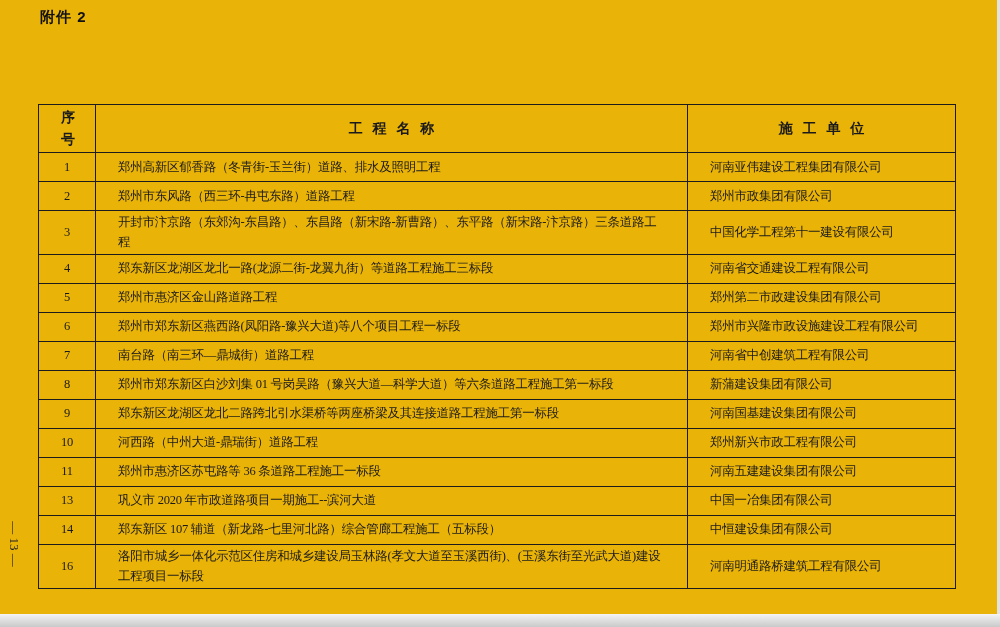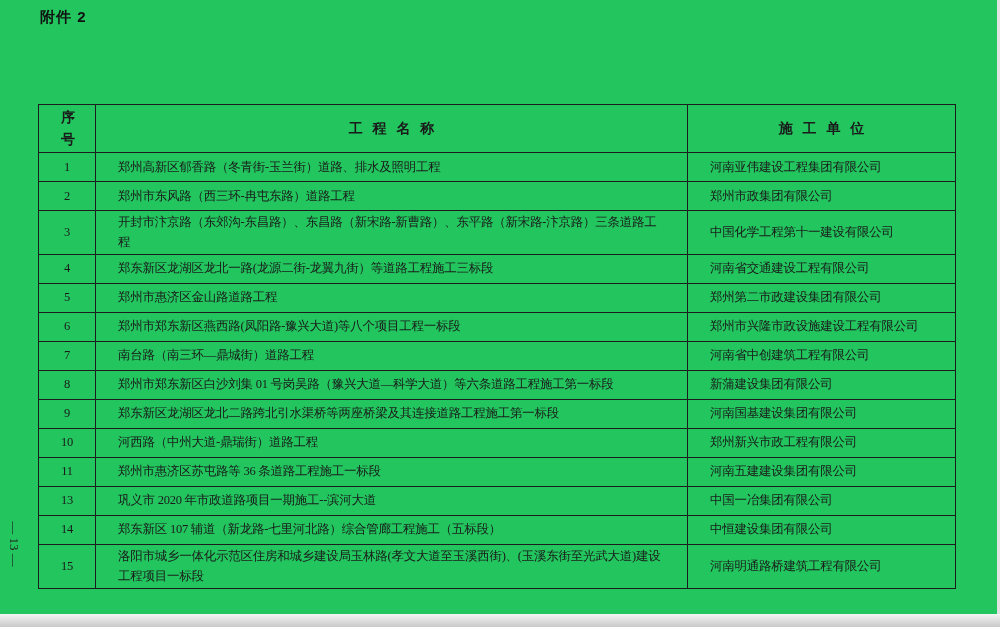--- a/index.html
+++ b/index.html
@@ -1,19 +1,19 @@
 <!DOCTYPE html>
 <html><head>
 <meta charset="utf-8">
 <style>
   html,body{margin:0;padding:0;background:#ffffff;}
   .page{
     position:relative;
     width:1000px;height:627px;
-    background:#22c55e;
+    background:#eab308;
     overflow:hidden;
     font-family:"Liberation Serif", serif;
     color:#1a1a1a;
   }
   .attachment{
     position:absolute;top:8px;left:40px;
     font-family:"Liberation Sans", sans-serif;
     font-weight:600;font-size:15px;letter-spacing:1px;color:#111;
   }
   .doc-title{
@@ -155,21 +155,21 @@
       <td class="c-company">中国一冶集团有限公司</td>
     </tr>
 
     <tr>
       <td class="c-no">14</td>
       <td class="c-project">郑东新区 107 辅道（新龙路-七里河北路）综合管廊工程施工（五标段）</td>
       <td class="c-company">中恒建设集团有限公司</td>
     </tr>
 
     <tr>
-      <td class="c-no">15</td>
+      <td class="c-no">16</td>
       <td class="c-project">洛阳市城乡一体化示范区住房和城乡建设局玉林路(孝文大道至玉溪西街)、(玉溪东街至光武大道)建设工程项目一标段</td>
       <td class="c-company">河南明通路桥建筑工程有限公司</td>
     </tr>
   </tbody>
   </table>
 
   <div class="page-number">— 13 —</div>
 
   <div class="edge-right"></div>
   <div class="edge-bottom"></div>

